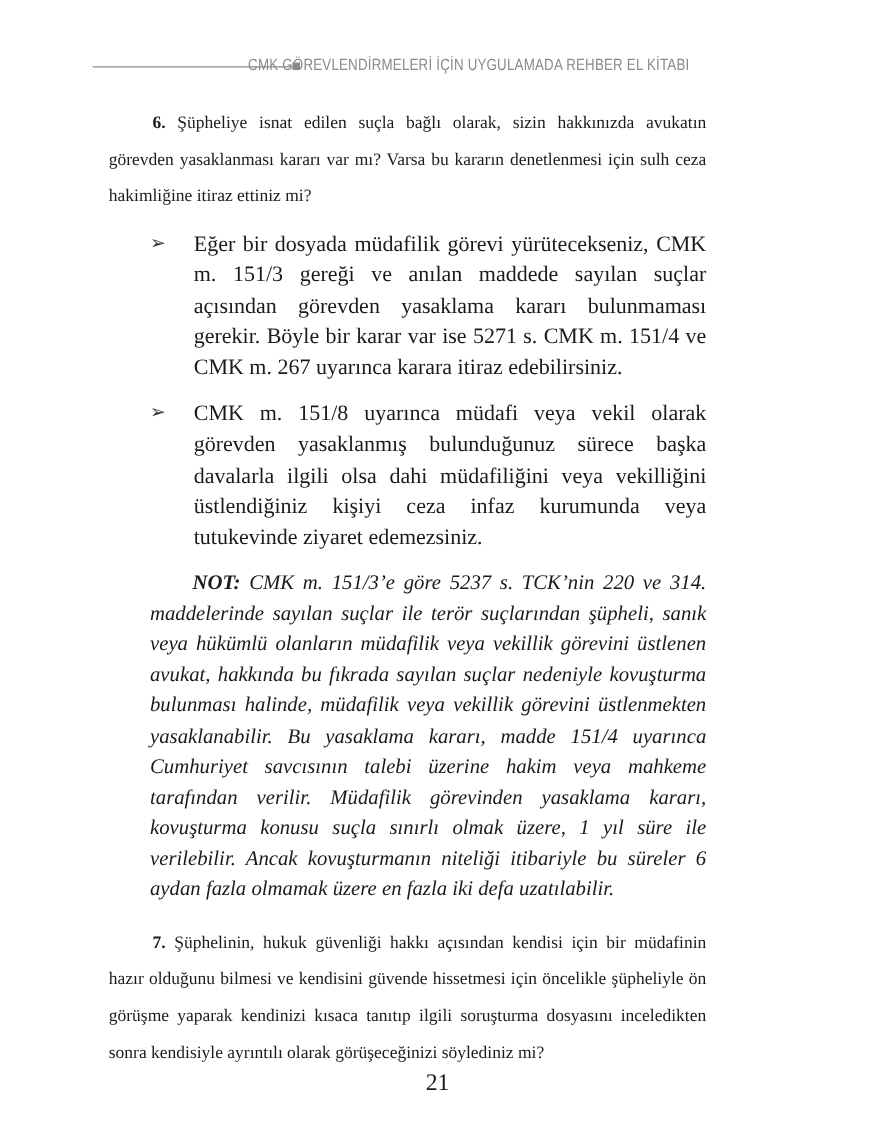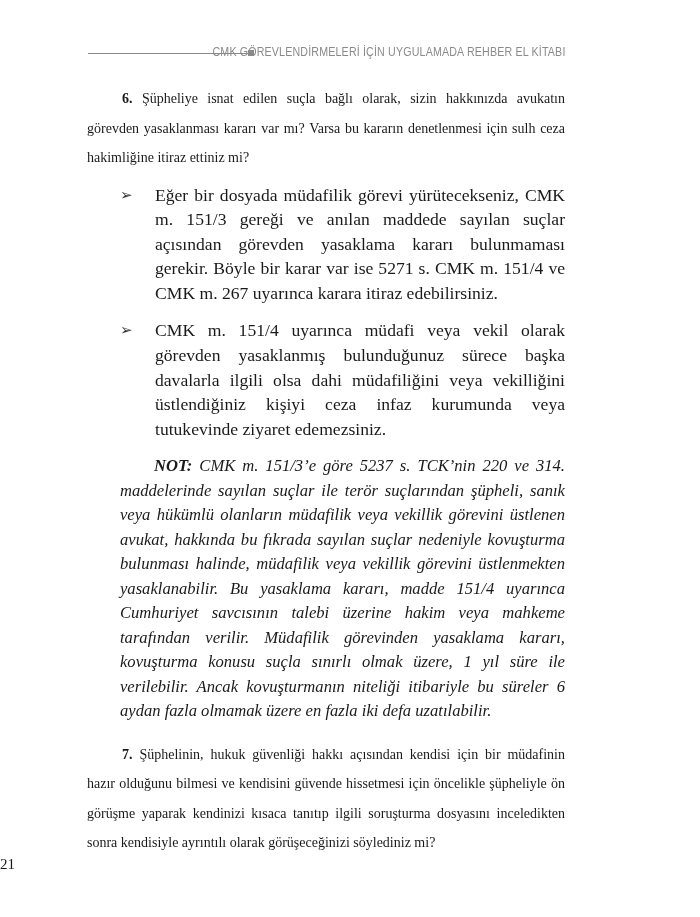--- a/index.html
+++ b/index.html
@@ -1,53 +1,53 @@
 <!DOCTYPE html>
 <html><head>
 <meta charset="utf-8">
 <style>
   html, body { margin:0; padding:0; background:#ffffff; }
   body { width:700px; height:917px; position:relative; overflow:hidden;
          font-family:"Liberation Serif", serif; color:#1a1a1a; }
-  .header { position:absolute; top:44px; left:88px; width:478px; height:20px; }
+  .header { position:absolute; top:44px; left:74px; width:478px; height:20px; }
   .header-rule { position:absolute; left:0; top:9px; width:160px; height:1px; background:#8a8a8a; }
   .header-square { position:absolute; left:160px; top:6px; width:6px; height:6px; background:#8a8a8a; }
   .header-title { position:absolute; right:0; top:0; font-family:"Liberation Sans Narrow","Liberation Sans", sans-serif;
                   font-size:13px; letter-spacing:0.2px; color:#8a8a8a; transform:scaleX(0.82); transform-origin:right center; white-space:nowrap; }
   .content { position:absolute; left:87px; top:84px; width:478px; }
   .para { font-size:14px; line-height:29.5px; text-align:justify; margin:0; text-indent:35px; hyphens:manual; }
   .para b { font-weight:bold; }
   .bullets { margin:10px 0 0 0; padding:0; list-style:none; }
   .bullet { position:relative; padding-left:68px; font-size:17.6px; line-height:24.6px; text-align:justify; margin:0 0 13px 0; }
   .bullet-icon { position:absolute; left:33px; top:0; font-size:15px; line-height:24.6px; color:#333; }
   .note { font-size:16.6px; line-height:24.5px; text-align:justify; font-style:italic; margin:6px 0 0 33px; }
   .note b { font-style:italic; font-weight:bold;margin-left:34px; }
   .para2 { margin-top:16px; }
-  .page-number { position:absolute; top:856px; left:0; width:700px; text-align:left; font-size:15px; color:#1a1a1a; }
+  .page-number { position:absolute; top:856px; left:0; width:700px; text-align:center; font-size:19px; color:#1a1a1a; }
 </style>
 </head>
 <body>
 
 <div class="header">
   <div class="header-rule"></div>
   <div class="header-square"></div>
   <div class="header-title">CMK GÖREVLENDİRMELERİ İÇİN UYGULAMADA REHBER EL KİTABI</div>
 </div>
 
 <div class="content">
   <p class="para"><b>6.</b><span> Şüpheliye isnat edilen suçla bağlı olarak, sizin hakkınızda avukatın görevden yasaklanması kararı var mı? Varsa bu kararın denetlenmesi için sulh ceza hakimliğine itiraz ettiniz mi?</span></p>
 
   <ul class="bullets">
     <li class="bullet">
       <span class="bullet-icon">➢</span>
       <span>Eğer bir dosyada müdafilik görevi yürütecekseniz, CMK m. 151/3 gereği ve anılan maddede sayılan suçlar açısından görevden yasaklama kararı bulunmaması gerekir. Böyle bir karar var ise 5271 s. CMK m. 151/4 ve CMK m. 267 uyarınca karara itiraz edebilirsiniz.</span>
     </li>
     <li class="bullet">
       <span class="bullet-icon">➢</span>
-      <span>CMK m. 151/4 uyarınca müdafi veya vekil olarak görevden yasaklanmış bulunduğunuz sürece başka davalarla ilgili olsa dahi müdafiliğini veya vekilliğini üstlendiğiniz kişiyi ceza infaz kurumunda veya tutukevinde ziyaret edemezsiniz.</span>
+      <span>CMK m. 151/8 uyarınca müdafi veya vekil olarak görevden yasaklanmış bulunduğunuz sürece başka davalarla ilgili olsa dahi müdafiliğini veya vekilliğini üstlendiğiniz kişiyi ceza infaz kurumunda veya tutukevinde ziyaret edemezsiniz.</span>
     </li>
   </ul>
 
   <p class="note"><b>NOT:</b><span> CMK m. 151/3’e göre 5237 s. TCK’nin 220 ve 314. maddelerinde sayılan suçlar ile terör suçlarından şüpheli, sanık veya hükümlü olanların müdafilik veya vekillik görevini üstlenen avukat, hakkında bu fıkrada sayılan suçlar nedeniyle kovuşturma bulunması halinde, müdafilik veya vekillik görevini üstlenmekten yasaklanabilir. Bu yasaklama kararı, madde 151/4 uyarınca Cumhuriyet savcısının talebi üzerine hakim veya mahkeme tarafından verilir. Müdafilik görevinden yasaklama kararı, kovuşturma konusu suçla sınırlı olmak üzere, 1 yıl süre ile verilebilir. Ancak kovuşturmanın niteliği itibariyle bu süreler 6 aydan fazla olmamak üzere en fazla iki defa uzatılabilir.</span></p>
 
   <p class="para para2"><b>7.</b><span> Şüphelinin, hukuk güvenliği hakkı açısından kendisi için bir müdafinin hazır olduğunu bilmesi ve kendisini güvende hissetmesi için öncelikle şüpheliyle ön görüşme yaparak kendinizi kısaca tanıtıp ilgili soruşturma dosyasını inceledikten sonra kendisiyle ayrıntılı olarak görüşeceğinizi söylediniz mi?</span></p>
 </div>
 
 <div class="page-number">21</div>
 

